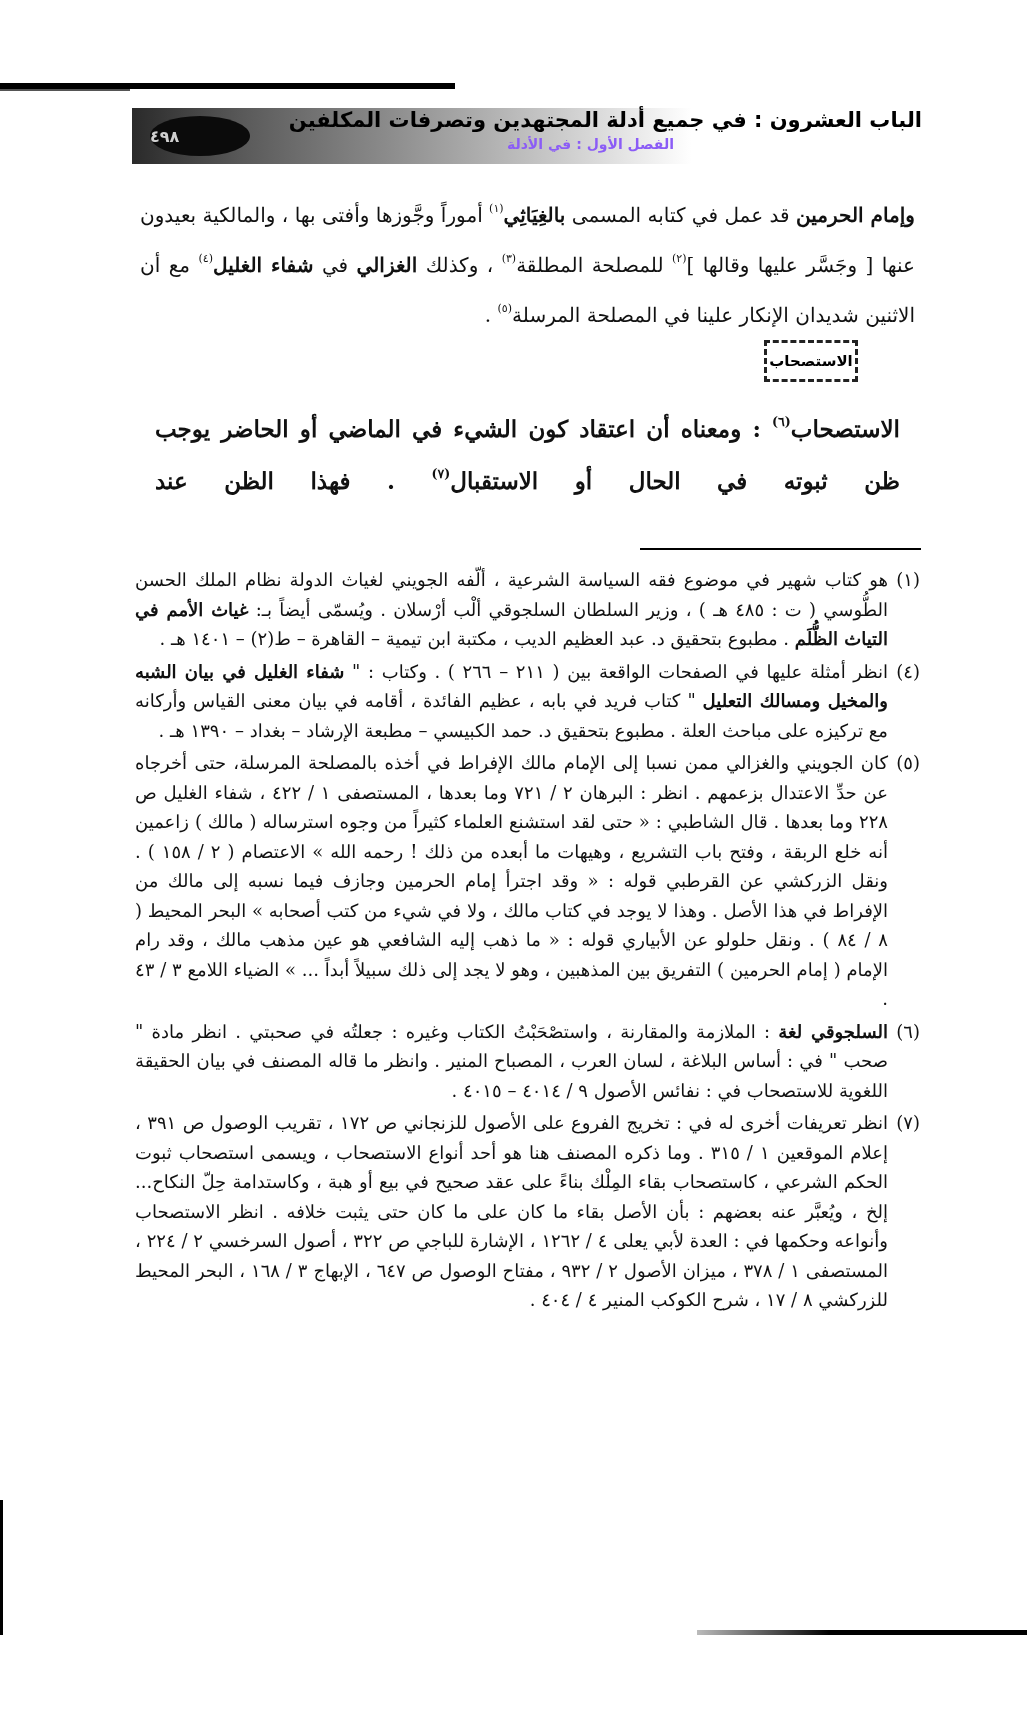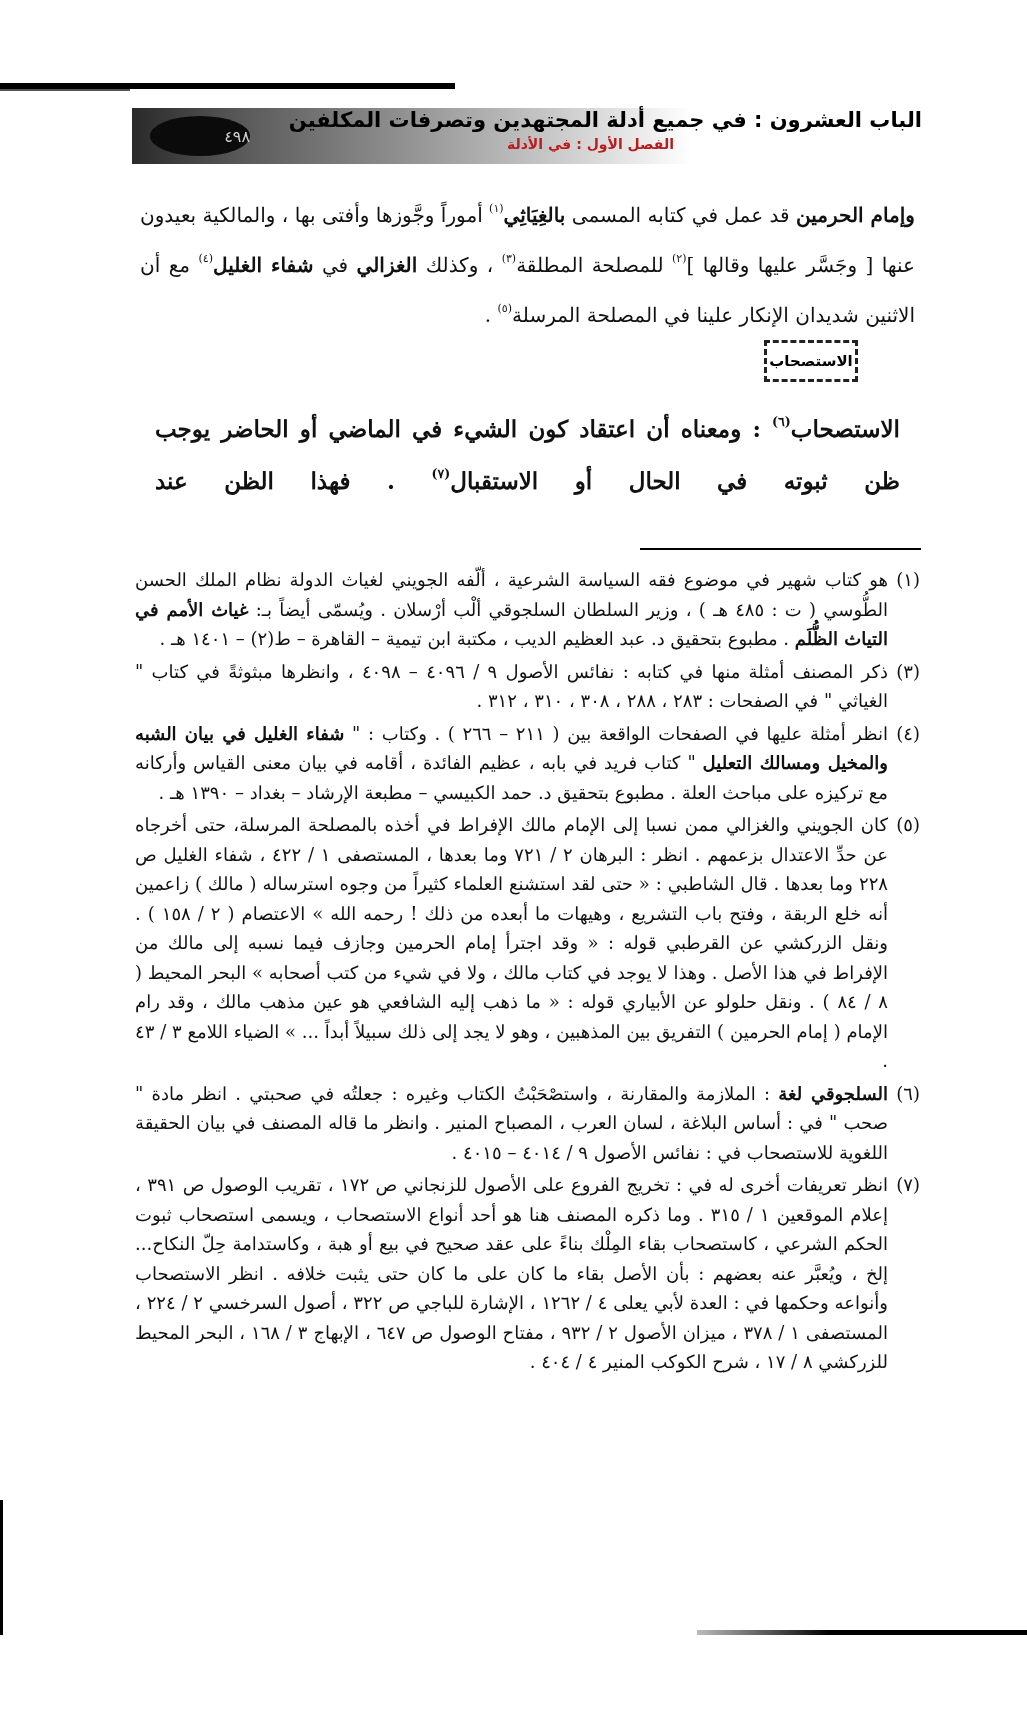--- a/index.html
+++ b/index.html
@@ -6,23 +6,23 @@
     body { width: 1027px; height: 1719px; position: relative; overflow: hidden; font-family: "DejaVu Serif", "Liberation Serif", serif; color: #111; }
     .top-bar { position: absolute; left: 0; top: 83px; width: 455px; height: 6px; background: #000; }
     .top-bar-thin { position: absolute; left: 0; top: 89px; width: 130px; height: 2px; background: #555; }
     .bottom-bar { position: absolute; right: 0; top: 1630px; width: 330px; height: 5px; background: linear-gradient(to right, #bbb, #000 40%, #000); }
     .left-edge { position: absolute; left: 0; top: 1500px; width: 3px; height: 135px; background: #000; }
 
     .header-band { position: absolute; left: 132px; top: 108px; width: 790px; height: 56px; }
     .header-grad { position: absolute; left: 0; top: 0; width: 560px; height: 56px;
       background: linear-gradient(to right, #2a2a2a 0%, #5a5a5a 20%, #8a8a8a 45%, #c8c8c8 75%, rgba(255,255,255,0) 100%); }
     .page-oval { position: absolute; left: 18px; top: 8px; width: 100px; height: 40px; border-radius: 50%; background: #0b0b0b;
-      color: #cfcfcf; font-family: "DejaVu Sans", sans-serif; font-weight: normal; font-size: 16px; display: flex; align-items: center; justify-content: flex-end; letter-spacing: 2px; }
+      color: #cfcfcf; font-family: "DejaVu Sans", sans-serif; font-weight: bold; font-size: 16px; display: flex; align-items: center; justify-content: flex-start; letter-spacing: 2px; }
     .header-title { position: absolute; right: 0; top: 0; direction: rtl; font-family: "DejaVu Sans", sans-serif; font-weight: bold; font-size: 21px; color: #000; white-space: nowrap; }
-    .header-sub { position: absolute; right: 248px; top: 28px; direction: rtl; font-family: "DejaVu Sans", sans-serif; font-weight: bold; font-size: 14px; color: #b91c1c; white-space: nowrap; }
+    .header-sub { position: absolute; right: 248px; top: 28px; direction: rtl; font-family: "DejaVu Sans", sans-serif; font-weight: bold; font-size: 14px; color: #8b5cf6; white-space: nowrap; }
 
     .main { position: absolute; left: 140px; top: 190px; width: 775px; direction: rtl; text-align: justify; font-size: 20px; line-height: 50px; }
     .main p { margin: 0; text-align-last: right; }
     .main b { font-weight: bold; }
     sup { font-size: 0.55em; vertical-align: 0.9em; line-height: 0; }
 
     .side-heading { position: absolute; left: 764px; top: 340px; width: 94px; height: 42px; border: 3px dashed #222; box-sizing: border-box;
       display: flex; align-items: center; justify-content: center; direction: rtl; font-family: "DejaVu Sans", sans-serif; font-weight: bold; font-size: 15px; color: #000; }
 
     .main2 { position: absolute; left: 140px; top: 388px; width: 775px; direction: rtl; font-size: 23px; line-height: 52px; font-weight: bold; }
@@ -64,21 +64,20 @@
 <div class="main2">
   <p class="last">
     <span>الاستصحاب</span><sup>(٦)</sup><span> : ومعناه أن اعتقاد كون الشيء في الماضي أو الحاضر يوجب ظن ثبوته في الحال أو الاستقبال</span><sup>(٧)</sup><span> . فهذا الظن عند</span>
   </p>
 </div>
 
 <div class="separator"></div>
 
 <div class="footnotes">
   <p class="fn"><span class="num">(١)</span><span>هو كتاب شهير في موضوع فقه السياسة الشرعية ، ألّفه الجويني لغياث الدولة نظام الملك الحسن الطُّوسي ( ت : ٤٨٥ هـ ) ، وزير السلطان السلجوقي ألْب أرْسلان . ويُسمّى أيضاً بـ: </span><b>غياث الأمم في التياث الظُّلَم</b><span> . مطبوع بتحقيق د. عبد العظيم الديب ، مكتبة ابن تيمية – القاهرة – ط(٢) – ١٤٠١ هـ .</span></p>
-  <p class="fn"><span class="num">(٣)</span><span>ذكر المصنف أمثلة منها في كتابه : نفائس الأصول ٩ / ٤٠٩٦ – ٤٠٩٨ ، وانظرها مبثوثةً في كتاب " الغياثي " في الصفحات : ٢٨٣ ، ٢٨٨ ، ٣٠٨ ، ٣١٠ ، ٣١٢ .</span></p>
   <p class="fn"><span class="num">(٤)</span><span>انظر أمثلة عليها في الصفحات الواقعة بين ( ٢١١ – ٢٦٦ ) . وكتاب : " </span><b>شفاء الغليل في بيان الشبه والمخيل ومسالك التعليل</b><span> " كتاب فريد في بابه ، عظيم الفائدة ، أقامه في بيان معنى القياس وأركانه مع تركيزه على مباحث العلة . مطبوع بتحقيق د. حمد الكبيسي – مطبعة الإرشاد – بغداد – ١٣٩٠ هـ .</span></p>
   <p class="fn"><span class="num">(٥)</span><span>كان الجويني والغزالي ممن نسبا إلى الإمام مالك الإفراط في أخذه بالمصلحة المرسلة، حتى أخرجاه عن حدِّ الاعتدال بزعمهم . انظر : البرهان ٢ / ٧٢١ وما بعدها ، المستصفى ١ / ٤٢٢ ، شفاء الغليل ص ٢٢٨ وما بعدها . قال الشاطبي : « حتى لقد استشنع العلماء كثيراً من وجوه استرساله ( مالك ) زاعمين أنه خلع الربقة ، وفتح باب التشريع ، وهيهات ما أبعده من ذلك ! رحمه الله » الاعتصام ( ٢ / ١٥٨ ) . ونقل الزركشي عن القرطبي قوله : « وقد اجترأ إمام الحرمين وجازف فيما نسبه إلى مالك من الإفراط في هذا الأصل . وهذا لا يوجد في كتاب مالك ، ولا في شيء من كتب أصحابه » البحر المحيط ( ٨ / ٨٤ ) . ونقل حلولو عن الأبياري قوله : « ما ذهب إليه الشافعي هو عين مذهب مالك ، وقد رام الإمام ( إمام الحرمين ) التفريق بين المذهبين ، وهو لا يجد إلى ذلك سبيلاً أبداً ... » الضياء اللامع ٣ / ٤٣ .</span></p>
   <p class="fn"><span class="num">(٦)</span><b>السلجوقي لغة</b><span> : الملازمة والمقارنة ، واستصْحَبْتُ الكتاب وغيره : جعلتُه في صحبتي . انظر مادة " صحب " في : أساس البلاغة ، لسان العرب ، المصباح المنير . وانظر ما قاله المصنف في بيان الحقيقة اللغوية للاستصحاب في : نفائس الأصول ٩ / ٤٠١٤ – ٤٠١٥ .</span></p>
   <p class="fn"><span class="num">(٧)</span><span>انظر تعريفات أخرى له في : تخريج الفروع على الأصول للزنجاني ص ١٧٢ ، تقريب الوصول ص ٣٩١ ، إعلام الموقعين ١ / ٣١٥ . وما ذكره المصنف هنا هو أحد أنواع الاستصحاب ، ويسمى استصحاب ثبوت الحكم الشرعي ، كاستصحاب بقاء المِلْك بناءً على عقد صحيح في بيع أو هبة ، وكاستدامة حِلّ النكاح... إلخ ، ويُعبَّر عنه بعضهم : بأن الأصل بقاء ما كان على ما كان حتى يثبت خلافه . انظر الاستصحاب وأنواعه وحكمها في : العدة لأبي يعلى ٤ / ١٢٦٢ ، الإشارة للباجي ص ٣٢٢ ، أصول السرخسي ٢ / ٢٢٤ ، المستصفى ١ / ٣٧٨ ، ميزان الأصول ٢ / ٩٣٢ ، مفتاح الوصول ص ٦٤٧ ، الإبهاج ٣ / ١٦٨ ، البحر المحيط للزركشي ٨ / ١٧ ، شرح الكوكب المنير ٤ / ٤٠٤ .</span></p>
 </div>
 
 <div class="left-edge"></div>
 <div class="bottom-bar"></div>
 
 </body></html>

